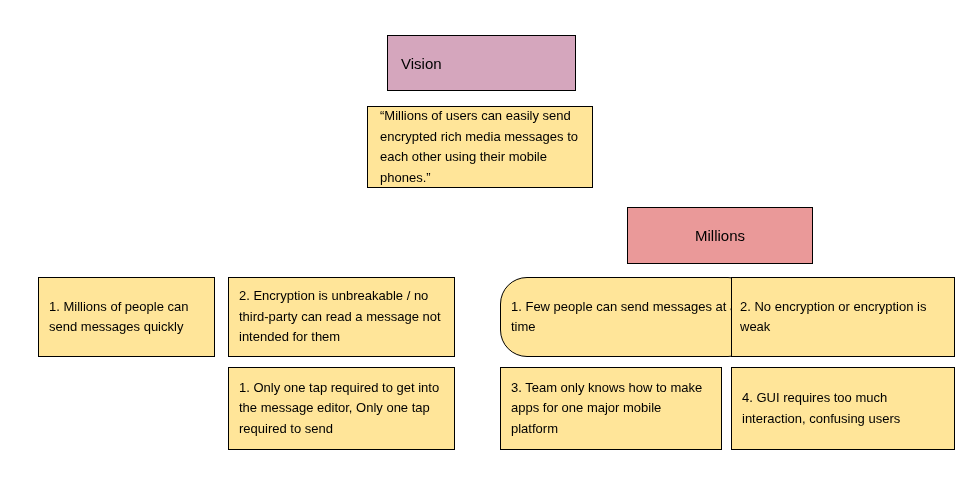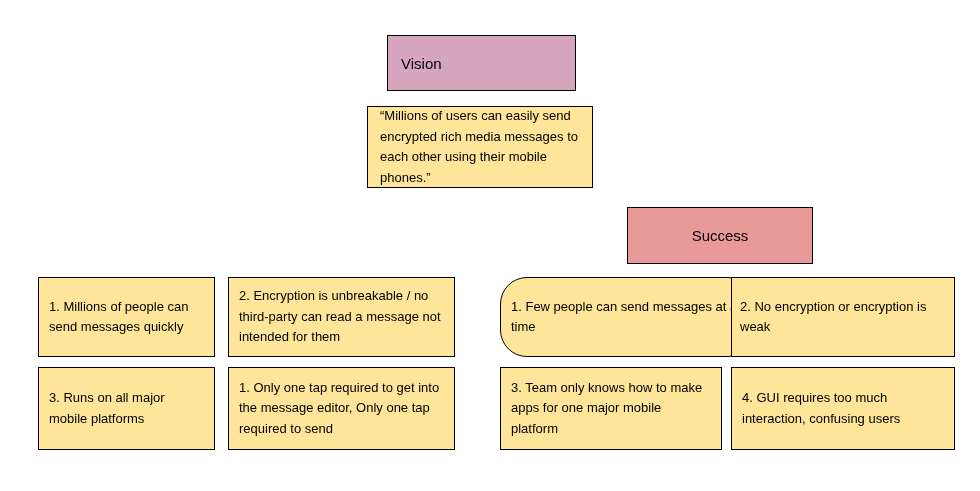--- a/index.html
+++ b/index.html
@@ -64,34 +64,31 @@
   <div class="box vision-box" style="background-color: rgb(213, 166, 189);">
     <span>Vision</span>
   </div>
 
   <div class="box note-box vision-note" style="background-color: rgb(255, 229, 153); padding-left: 12px;">
     <span>“Millions of users can easily send encrypted rich media messages to each other using their mobile phones.”</span>
   </div>
 
 
   <div class="box header-box failure-header" style="background-color: rgb(234, 153, 153);">
-    <span>Success</span>
+    <span>Millions</span>
   </div>
 
   <div class="box note-box s-item-1" style="background-color: rgb(255, 229, 153);">
     <span>1. Millions of people can send messages quickly</span>
   </div>
 
   <div class="box note-box s-item-2" style="background-color: rgb(255, 229, 153);">
     <span>2. Encryption is unbreakable / no third-party can read a message not intended for them</span>
   </div>
 
-  <div class="box note-box s-item-3" style="background-color: rgb(255, 229, 153);">
-    <span>3. Runs on all major mobile platforms</span>
-  </div>
 
   <div class="box note-box s-item-4" style="background-color: rgb(255, 229, 153);">
     <span>1. Only one tap required to get into the message editor, Only one tap required to send</span>
   </div>
 
   <div class="box note-box f-item-1" style="background-color: rgb(255, 229, 153);">
     <span>1. Few people can send messages at a time</span>
   </div>
 
   <div class="box note-box f-item-2" style="background-color: rgb(255, 229, 153);">

